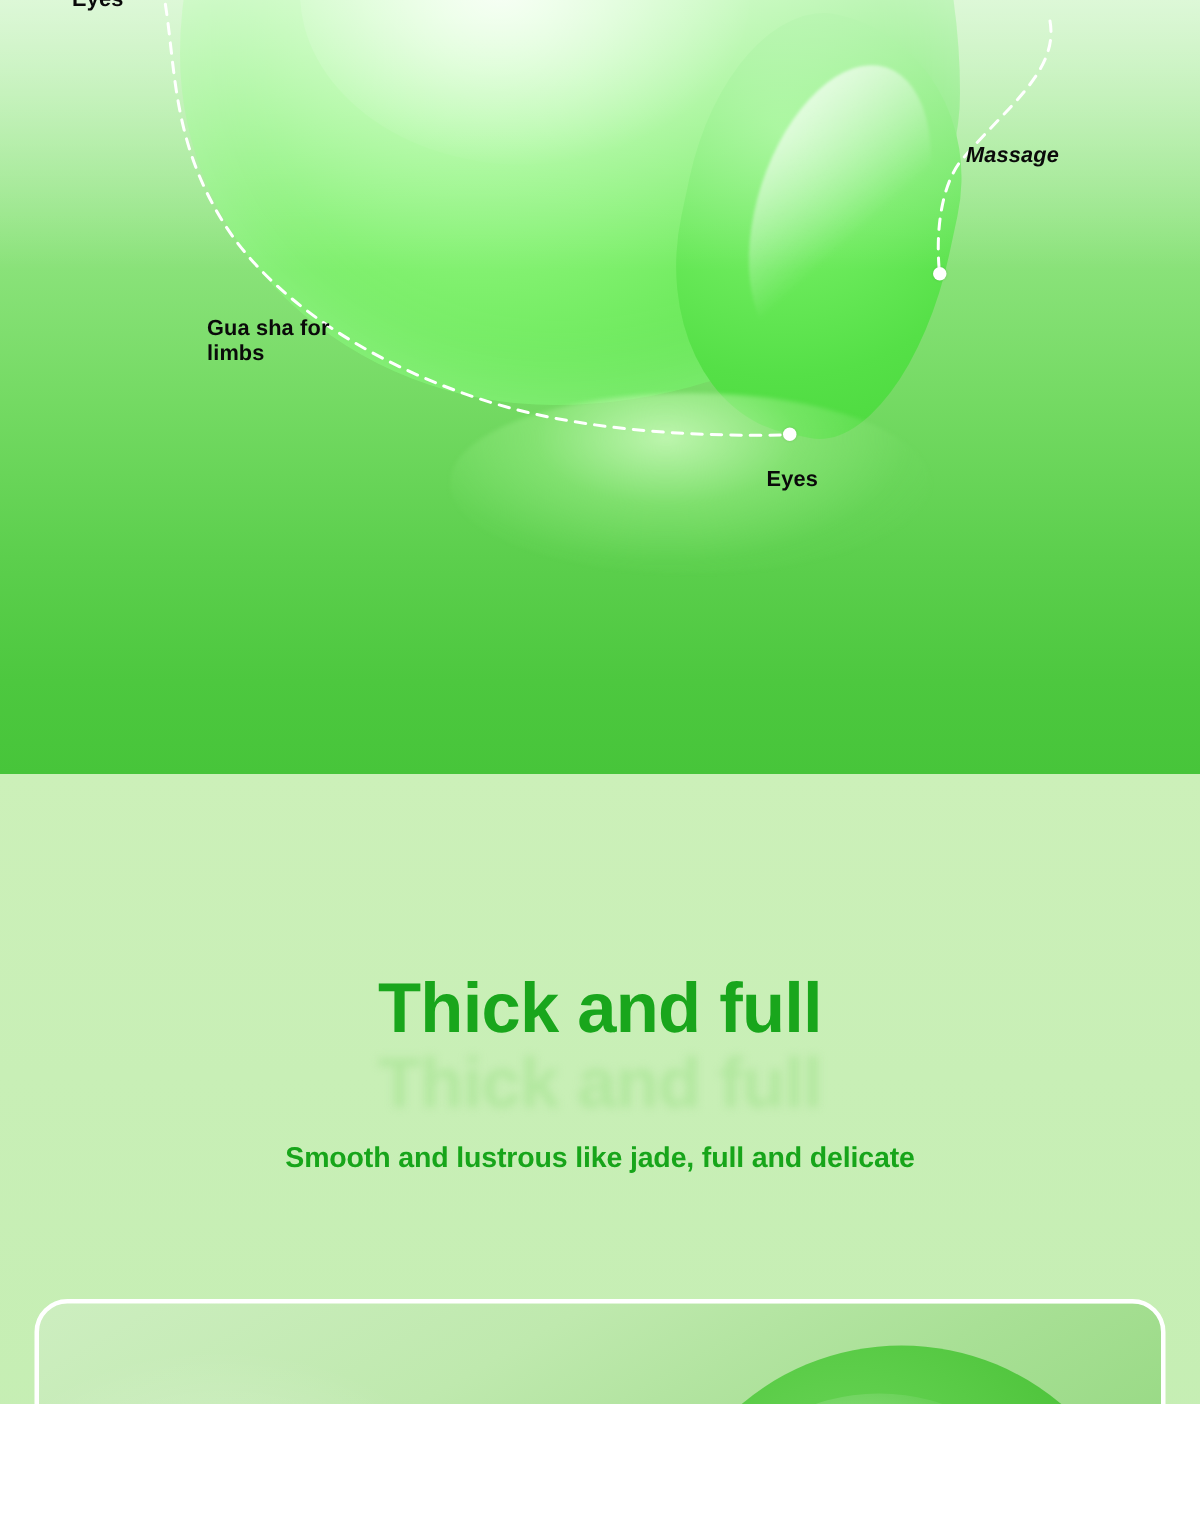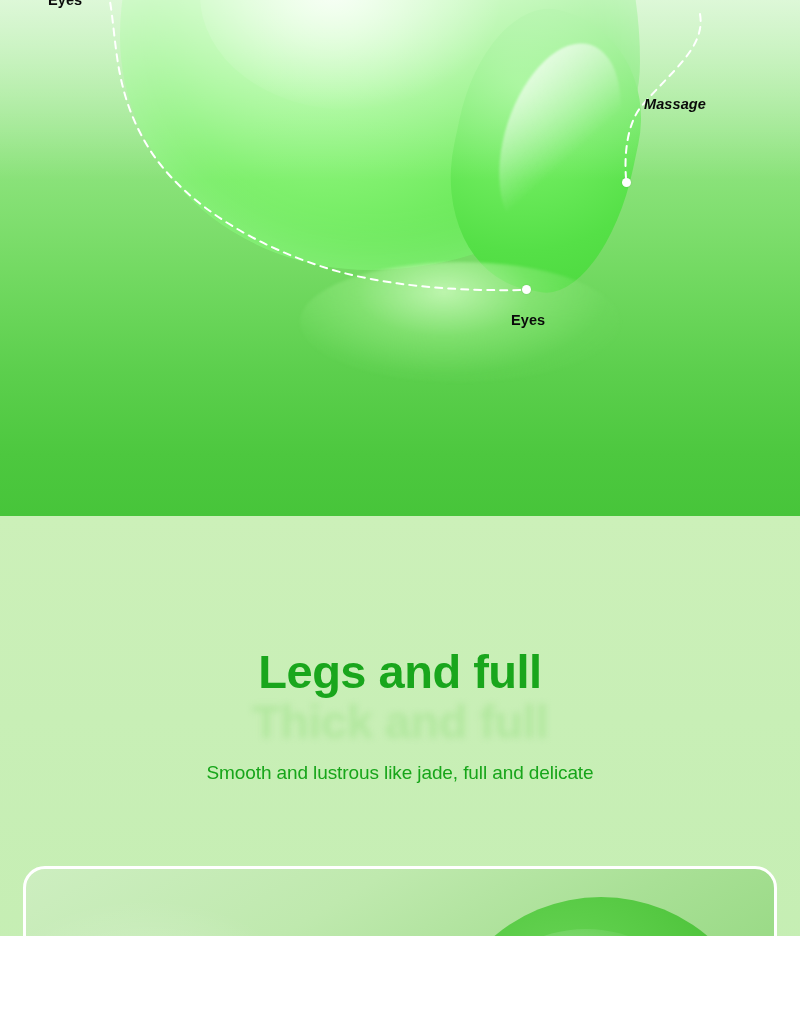--- a/index.html
+++ b/index.html
@@ -188,21 +188,21 @@
     filter: blur(3px);
     pointer-events: none;
   }
   .subheadline {
     position: absolute;
     left: 0;
     top: 246px;
     width: 800px;
     text-align: center;
     font-size: 19px;
-    font-weight: normal;
+    font-weight: bold;
     color: #17a51a;
     letter-spacing: -0.1px;
   }
 
   
   .card {
     position: absolute;
     left: 23px;
     top: 350px;
     width: 754px;
@@ -263,29 +263,31 @@
 
     <svg class="callout-svg" viewBox="0 0 800 516">
 
       <path d="M108 -10 C 118 40, 112 90, 150 150 C 185 205, 260 250, 340 272 C 400 288, 470 291, 522 290" fill="none" stroke="#ffffff" stroke-width="2" stroke-dasharray="7 6" stroke-linecap="round"></path>
 
       <path d="M700 14 C 706 48, 670 72, 640 108 C 628 124, 624 152, 626 178" fill="none" stroke="#ffffff" stroke-width="2" stroke-dasharray="7 6" stroke-linecap="round"></path>
     </svg>
 
     <div class="callout-label cl-eyes">Eyes</div>
     <div class="callout-label cl-massage">Massage</div>
+    <div class="callout-label cl-limbs">Gua sha for
+limbs</div>
     <div class="callout-label cl-legs">Eyes</div>
 
     <div class="dot dot-massage"></div>
     <div class="dot dot-legs"></div>
   </div>
 
   <div class="lower">
     <div class="headline-shadow">Thick and full</div>
-    <div class="headline">Legs and full</div>
+    <div class="headline">Thick and full</div>
     <div class="subheadline">Smooth and lustrous like jade, full and delicate</div>
 
     <div class="card">
       <div class="card-soft-left"></div>
       <div class="card-disc"></div>
       <div class="card-disc-gloss"></div>
 
     </div>
   </div>
 

